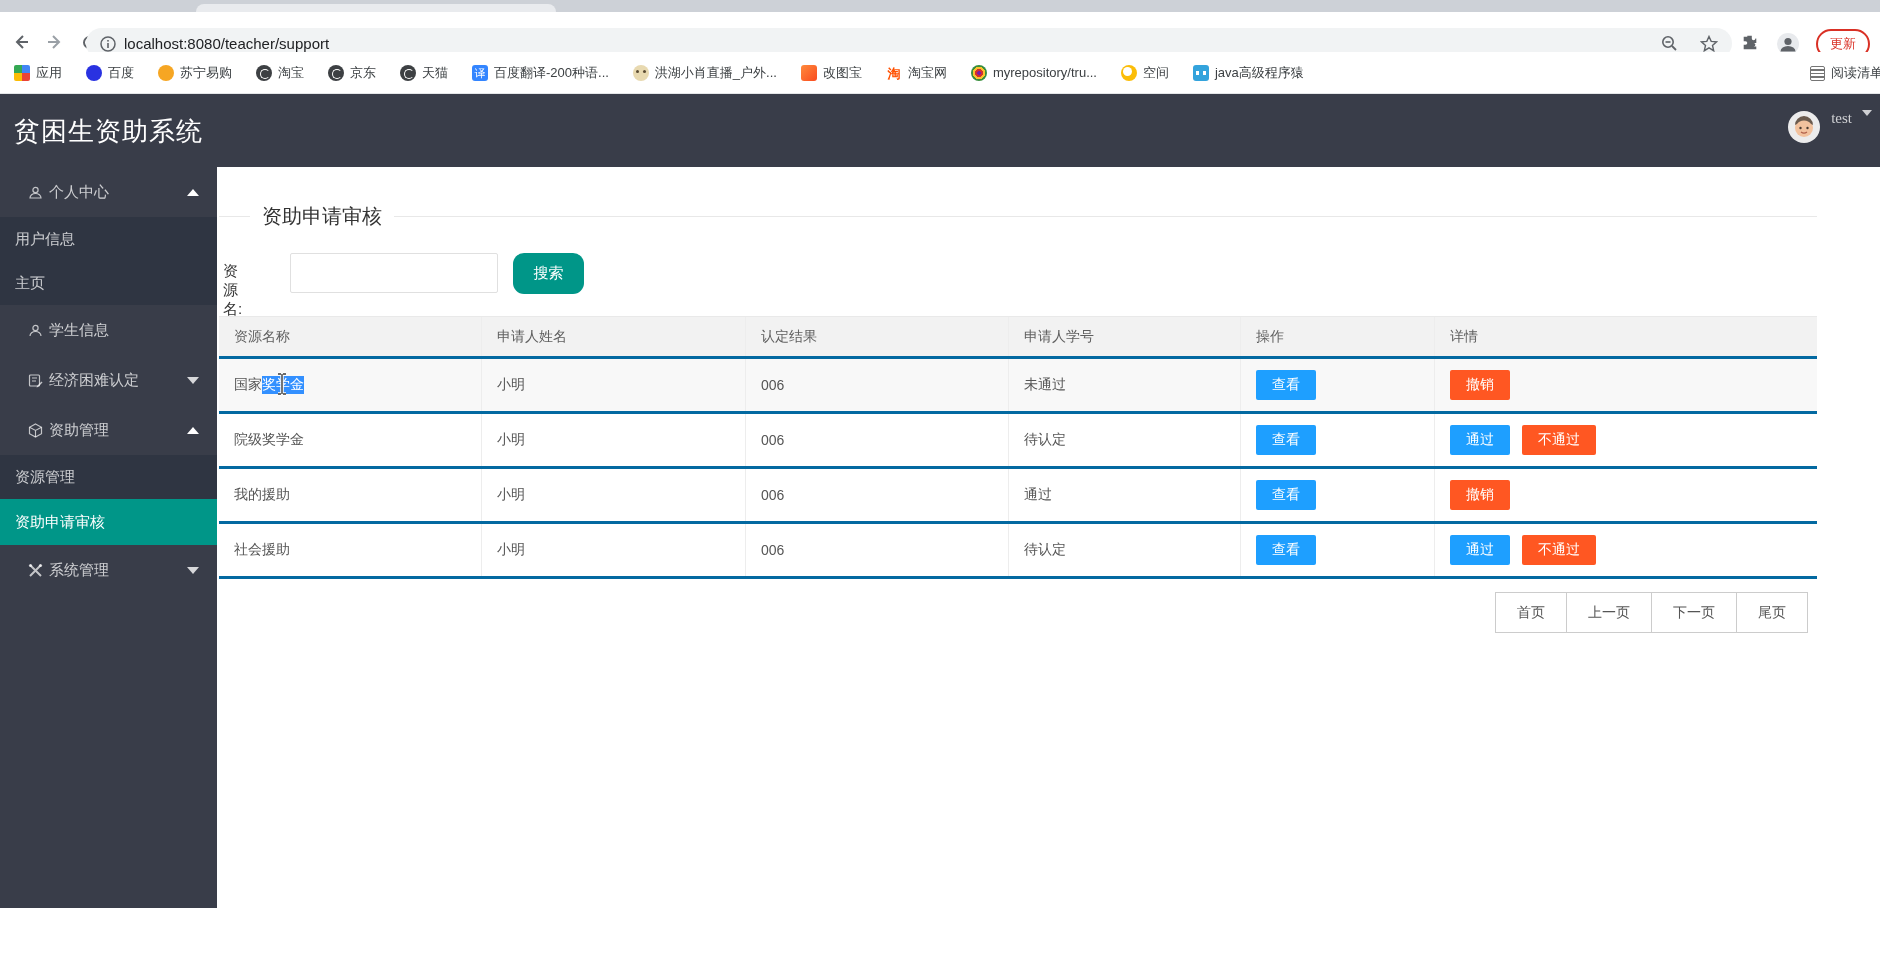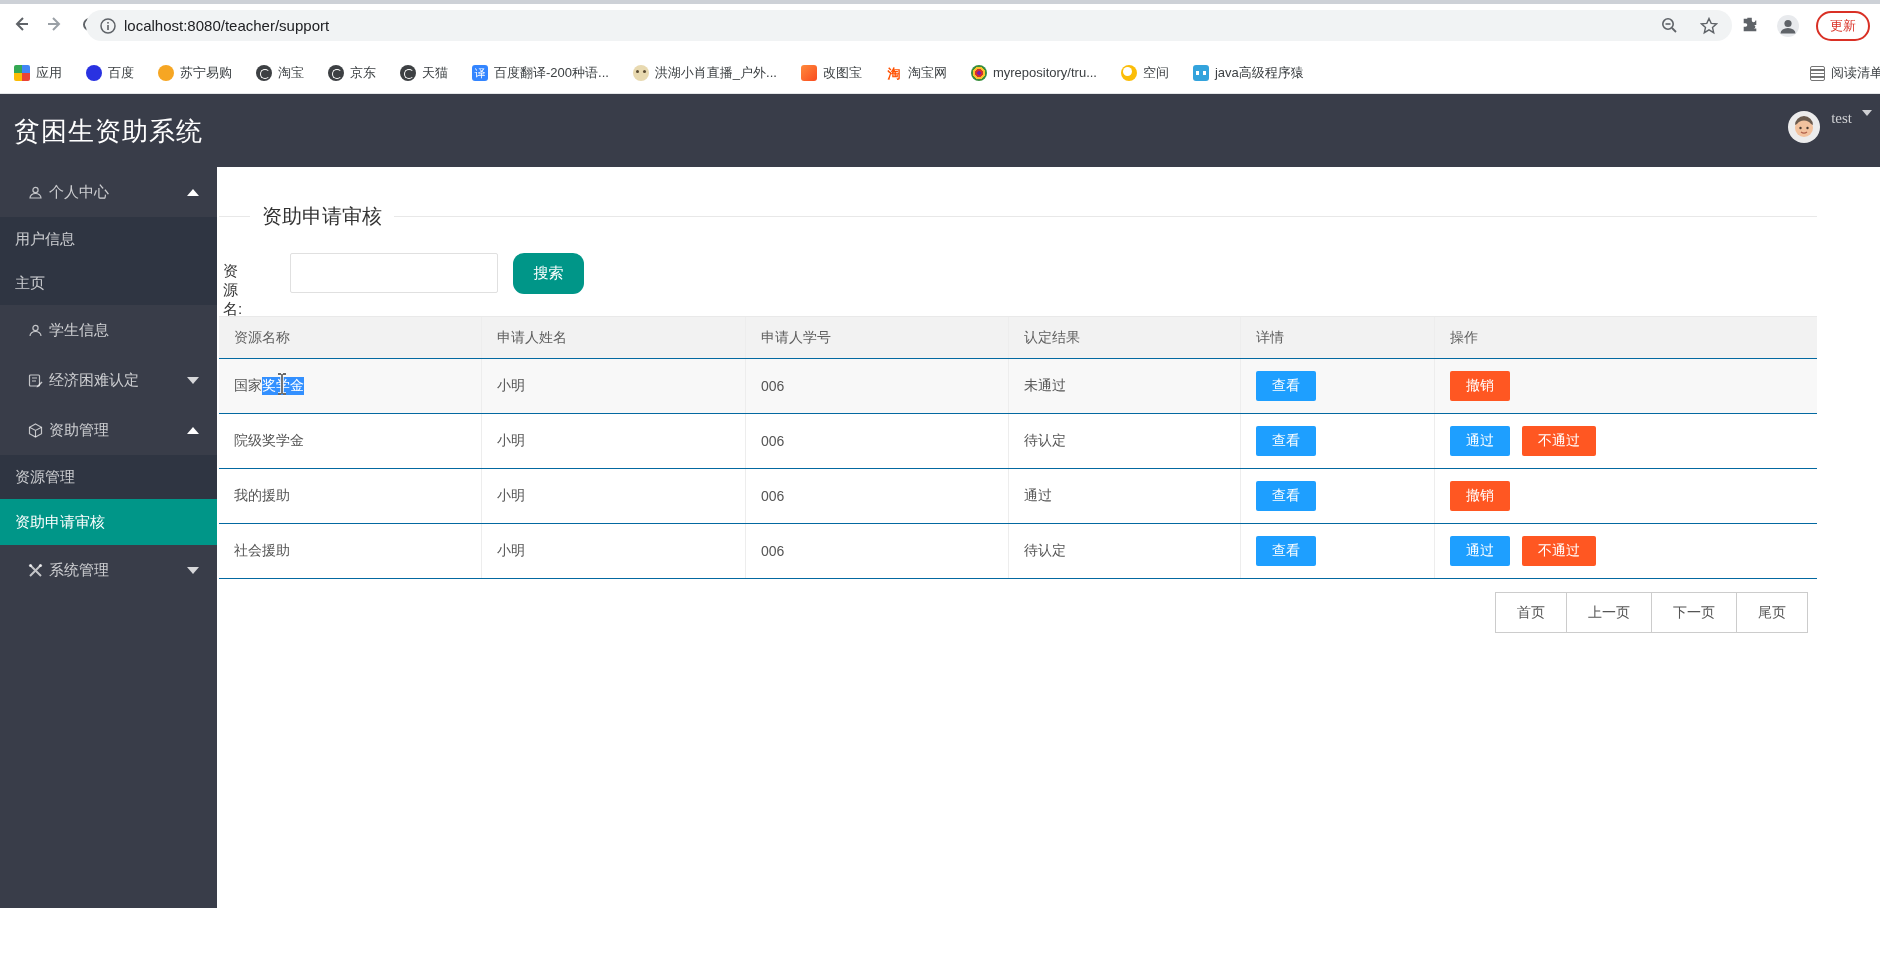--- a/index.html
+++ b/index.html
@@ -3,21 +3,21 @@
 <meta charset="utf-8">
 <style>
   * { margin:0; padding:0; box-sizing:border-box; }
   html,body { width:1880px; height:980px; overflow:hidden; background:#fff;
     font-family:"Liberation Sans","DejaVu Sans",sans-serif; }
 
   
   .tabstrip { position:absolute; left:0; top:0; width:1880px; height:12px; background:#cdd1d7; }
   .tabstrip .tab { position:absolute; left:196px; top:4px; width:360px; height:8px;
     background:#e9ebee; border-radius:8px 8px 0 0; }
-  .toolbar { position:absolute; left:0; top:4px; width:1880px; height:40px; background:#fff;
+  .toolbar { position:absolute; left:0; top:22px; width:1880px; height:40px; background:#fff;
     display:flex; align-items:center; }
   .navicon { width:34px; height:34px; display:flex; align-items:center; justify-content:center;
     color:#5f6368; font-size:19px; flex:0 0 auto; }
   .addrpill { position:absolute; left:86px; top:6px; width:1646px; height:31px; background:#f1f3f4;
     border-radius:16px; display:flex; align-items:center; }
   .url { font-size:15px; color:#202124; margin-left:8px; }
   .pill-right { position:absolute; right:14px; top:0; height:31px; display:flex; align-items:center; gap:22px; }
   .chromeright { position:absolute; right:10px; top:6px; height:31px; display:flex; align-items:center; gap:16px; }
   .update-btn { border:2px solid #d93025; color:#d93025; font-size:13px; border-radius:15px;
     padding:4px 12px; background:#fff; }
@@ -88,21 +88,21 @@
   .searchrow { position:absolute; left:0; top:86px; height:41px; }
   .searchlabel { position:absolute; left:6px; top:9px; font-size:15px; color:#333; }
   .searchinput { position:absolute; left:73px; top:0; width:208px; height:40px;
     border:1px solid #e0e0e0; border-radius:2px; padding:0 10px; font-size:14px; color:#333; outline:none; }
   .searchbtn { position:absolute; left:296px; top:0; width:71px; height:41px; background:#009688;
     color:#fff; border:none; border-radius:11px; font-size:15px; cursor:pointer; }
 
   .datatable { position:absolute; left:2px; top:149px; width:1598px; border-top:1px solid #e9e9e9;
     font-size:14px; color:#555; }
   .trow { display:grid; grid-template-columns:263px 264px 263px 232px 194px auto;
-    border-bottom:1px solid #0369a1; }
+    border-bottom:3px solid #0369a1; }
   .trow > div { padding-left:15px; display:flex; align-items:center; border-right:1px solid #ededed; }
   .trow > div:last-child { border-right:none; }
   .thead { height:42px; background:#f2f2f2; color:#5f5f5f; }
   .tbody { height:55px; background:#fff; }
   .tbody.hover { background:#f8f8f8; }
   .sel { background:#3390ff; color:#fff; }
   .btn { border:none; border-radius:2px; color:#fff; font-size:14px; height:30px; padding:0 16px;
     cursor:pointer; }
   .btn + .btn { margin-left:12px; }
   .btn-blue { background:#1e9fff; }
@@ -338,24 +338,24 @@
   <div class="searchrow">
     <span class="searchlabel">资源名:</span>
     <input class="searchinput" value="" style="">
     <button class="searchbtn btn-teal">搜索</button>
   </div>
 
   <div class="datatable">
     <div class="trow thead">
       <div>资源名称</div>
       <div>申请人姓名</div>
+      <div>认定结果</div>
       <div>申请人学号</div>
-      <div>认定结果</div>
+      <div>操作</div>
       <div>详情</div>
-      <div>操作</div>
     </div>
 
     <div class="trow tbody hover">
       <div>
           <span>国家</span>
           <span class="sel">奖学金</span>
         </div>
       <div>小明</div>
       <div>006</div>
       <div>未通过</div>

